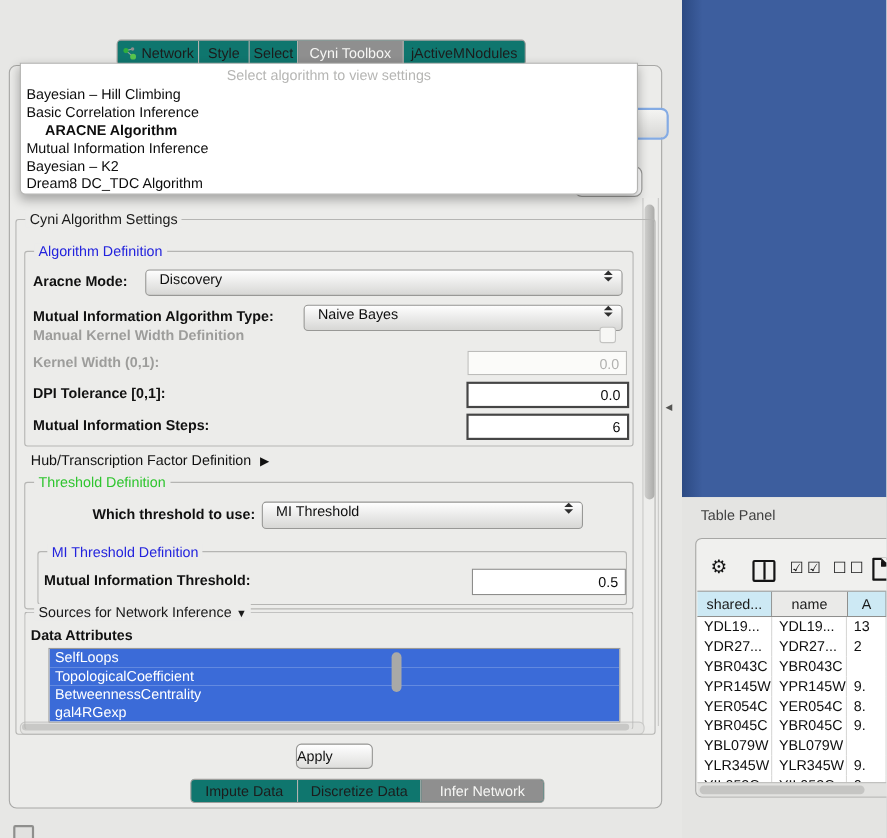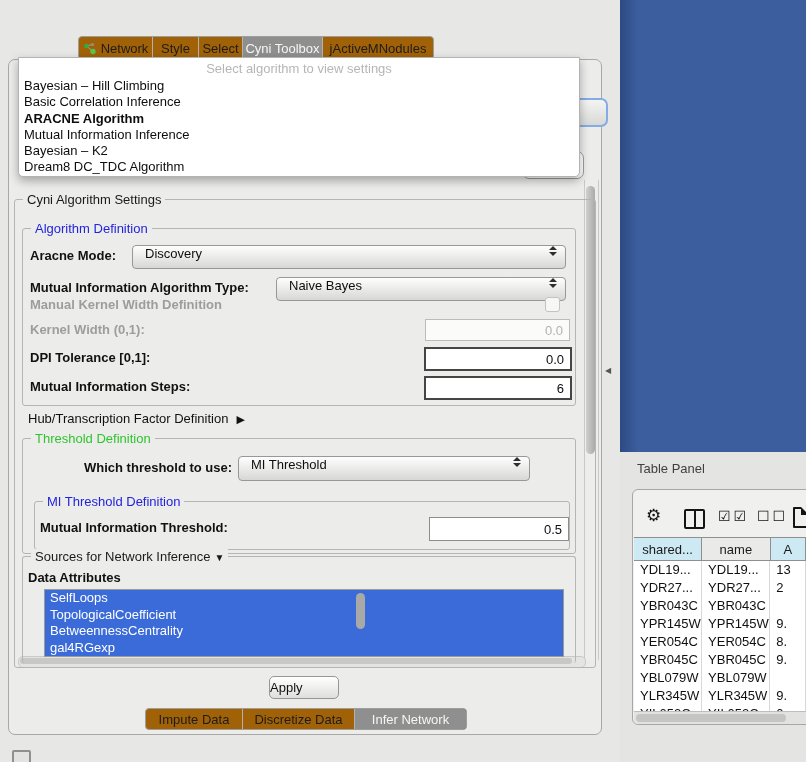--- a/index.html
+++ b/index.html
@@ -8,33 +8,33 @@
   .abs{position:absolute;}
   
   .cp-header{position:absolute;left:0;top:0;width:612px;height:31px;background:#e3e3e1;
              border-bottom:1px solid #a2a2a0;}
   .cp-title{position:absolute;left:18px;top:0;line-height:31px;font-size:13px;color:#141414;}
   .float-btn{position:absolute;left:575px;top:10px;width:10px;height:10px;border:2px solid #2e2e2e;border-radius:1px;background:transparent;}
   .close-btn{position:absolute;left:593px;top:0;line-height:31px;font-weight:bold;font-size:13px;color:#111;}
   .panel-body{position:absolute;left:8px;top:59px;width:592px;height:674px;background:#ececea;
               border:1px solid #a8a8a6;border-radius:7px;}
   
-  .strip{position:absolute;display:flex;border:1px solid #9d9d9b;border-radius:4px;overflow:hidden;background:#a16207;height:22px;}
+  .strip{position:absolute;display:flex;border:1px solid #9d9d9b;border-radius:4px;overflow:hidden;background:#0f766e;height:22px;margin-left:28px;}
   .tab{display:flex;align-items:center;justify-content:center;font-size:13px;color:#1c1c1c;
        border-right:1px solid #b2b2b0;box-sizing:border-box;gap:5px;}
   .tab:last-child{border-right:none;}
   .tab.sel{background:#8f8f8f;color:#f6f6f4;}
   .net-ic{width:13px;height:13px;display:inline-block;}
   
   .popup{position:absolute;left:18px;top:57px;width:560px;height:118px;background:#ffffff;
          border:1px solid #b3b3b1;border-radius:0 0 5px 5px;box-shadow:0 4px 10px rgba(0,0,0,.3);z-index:30;}
   .pop-ph{position:absolute;left:0;top:3px;width:100%;text-align:center;color:#b6b6b4;font-size:13px;}
   .pop-items{position:absolute;left:5px;top:20px;right:5px;}
   .pop-item{height:16.3px;line-height:16.3px;font-size:13px;color:#0d0d0d;white-space:nowrap;}
-  .pop-item.hl{font-weight:bold;}
+  .pop-item.hl{font-weight:bold;margin-left:17px;}
   
   .frag-combo{position:absolute;left:558px;top:98px;width:46px;height:25px;border:2px solid #84abe4;
               border-radius:7px;background:linear-gradient(#f4f4f2,#d8d8d6);z-index:5;}
   .frag-field{position:absolute;left:522px;top:151px;width:60px;height:26px;border:1px solid #9b9b99;
               border-radius:7px;background:#fff;z-index:5;}
   
   .grp{position:absolute;border:1px solid #b5b5b3;border-radius:3px;}
   .legend{position:absolute;top:-8px;left:8px;background:#ececea;padding:0 4px;font-size:13px;white-space:nowrap;}
   .legend.blue{color:var(--accent-blue);}
   .legend.green{color:var(--accent-green);}
@@ -118,21 +118,21 @@
               <circle cx="9.5" cy="2.5" r="1.6" fill="#8f8f8f"></circle>
             </svg></span>
           <span>Network</span>
         </div>
         <div class="tab" style="width: 46px;">
           <span>Style</span>
         </div>
         <div class="tab" style="width: 44px;">
           <span>Select</span>
         </div>
-        <div class="tab sel" style="width: 80px;">
+        <div class="tab sel" style="width: 96px;">
           <span>Cyni Toolbox</span>
         </div>
         <div class="tab" style="width: 110px;">
           <span>jActiveMNodules</span>
         </div>
       </div>
 
     <div class="vscroll">
       <div class="vthumb" style="top:6px;height:268px;"></div>
     </div>

